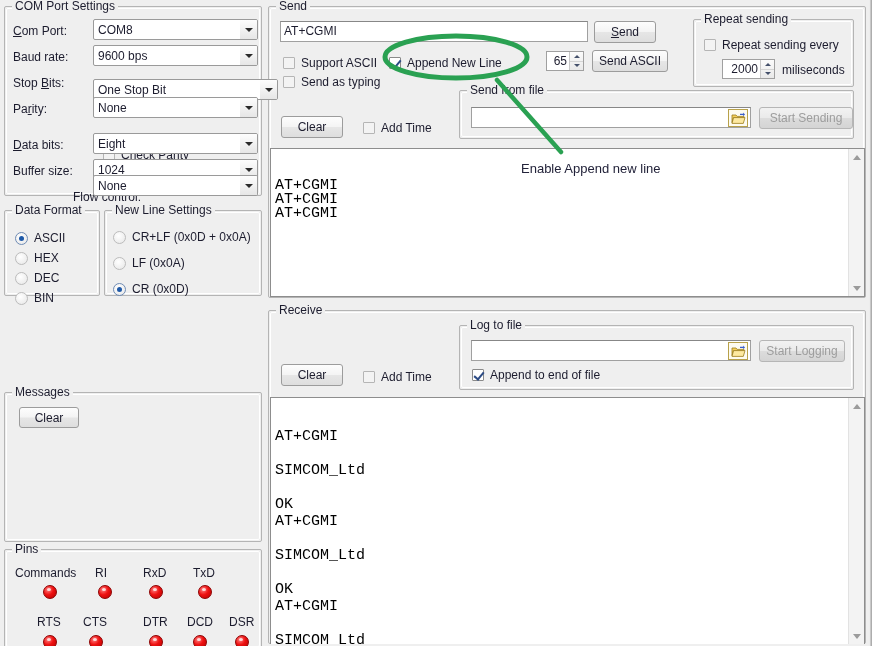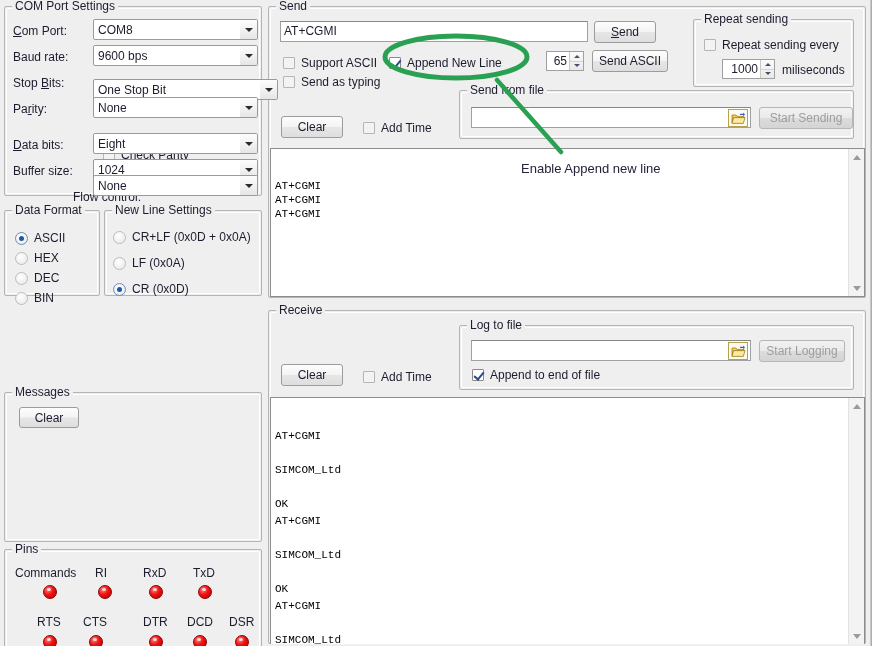--- a/index.html
+++ b/index.html
@@ -212,21 +212,21 @@
     background: #1e59a8;
   }
 
   
   .console {
     position: absolute;
     background: #ffffff;
     border: 1px solid #8d8d8d;
     overflow: hidden;
     font-family: "Liberation Mono", "DejaVu Sans Mono", monospace;
-    font-size: 11px;
+    font-size: 15px;
     color: #000000;
     line-height: 14px;
     white-space: pre;
   }
   .console .txt { padding: 2px 0 0 4px; }
   .listbox {
     position: absolute;
     background: #ffffff;
     border: 1px solid #9e9e9e;
     overflow: hidden;
@@ -458,21 +458,21 @@
       <div class="btn" style="left:323px; top:43px; width:76px; height:22px;">Send ASCII</div>
 
       <div class="grp" style="left:424px; top:12px; width:161px; height:68px;">
         <div class="cap">Repeat sending</div>
         <div class="inner">
           <div class="cb" style="left:10px; top:18px;">
             <span class="box"></span>
             <span class="cbl">Repeat sending every</span>
           </div>
           <div class="spin" style="left:28px; top:39px; width:53px;">
-            <span class="sval">1000</span>
+            <span class="sval">2000</span>
             <span class="sbtns">
               <span class="up"></span>
               <span class="dn"></span>
             </span>
           </div>
           <div class="lbl" style="left:88px; top:43px;">miliseconds</div>
         </div>
       </div>
 
       <div class="btn" style="left:12px; top:109px; width:62px; height:22px;">Clear</div>

